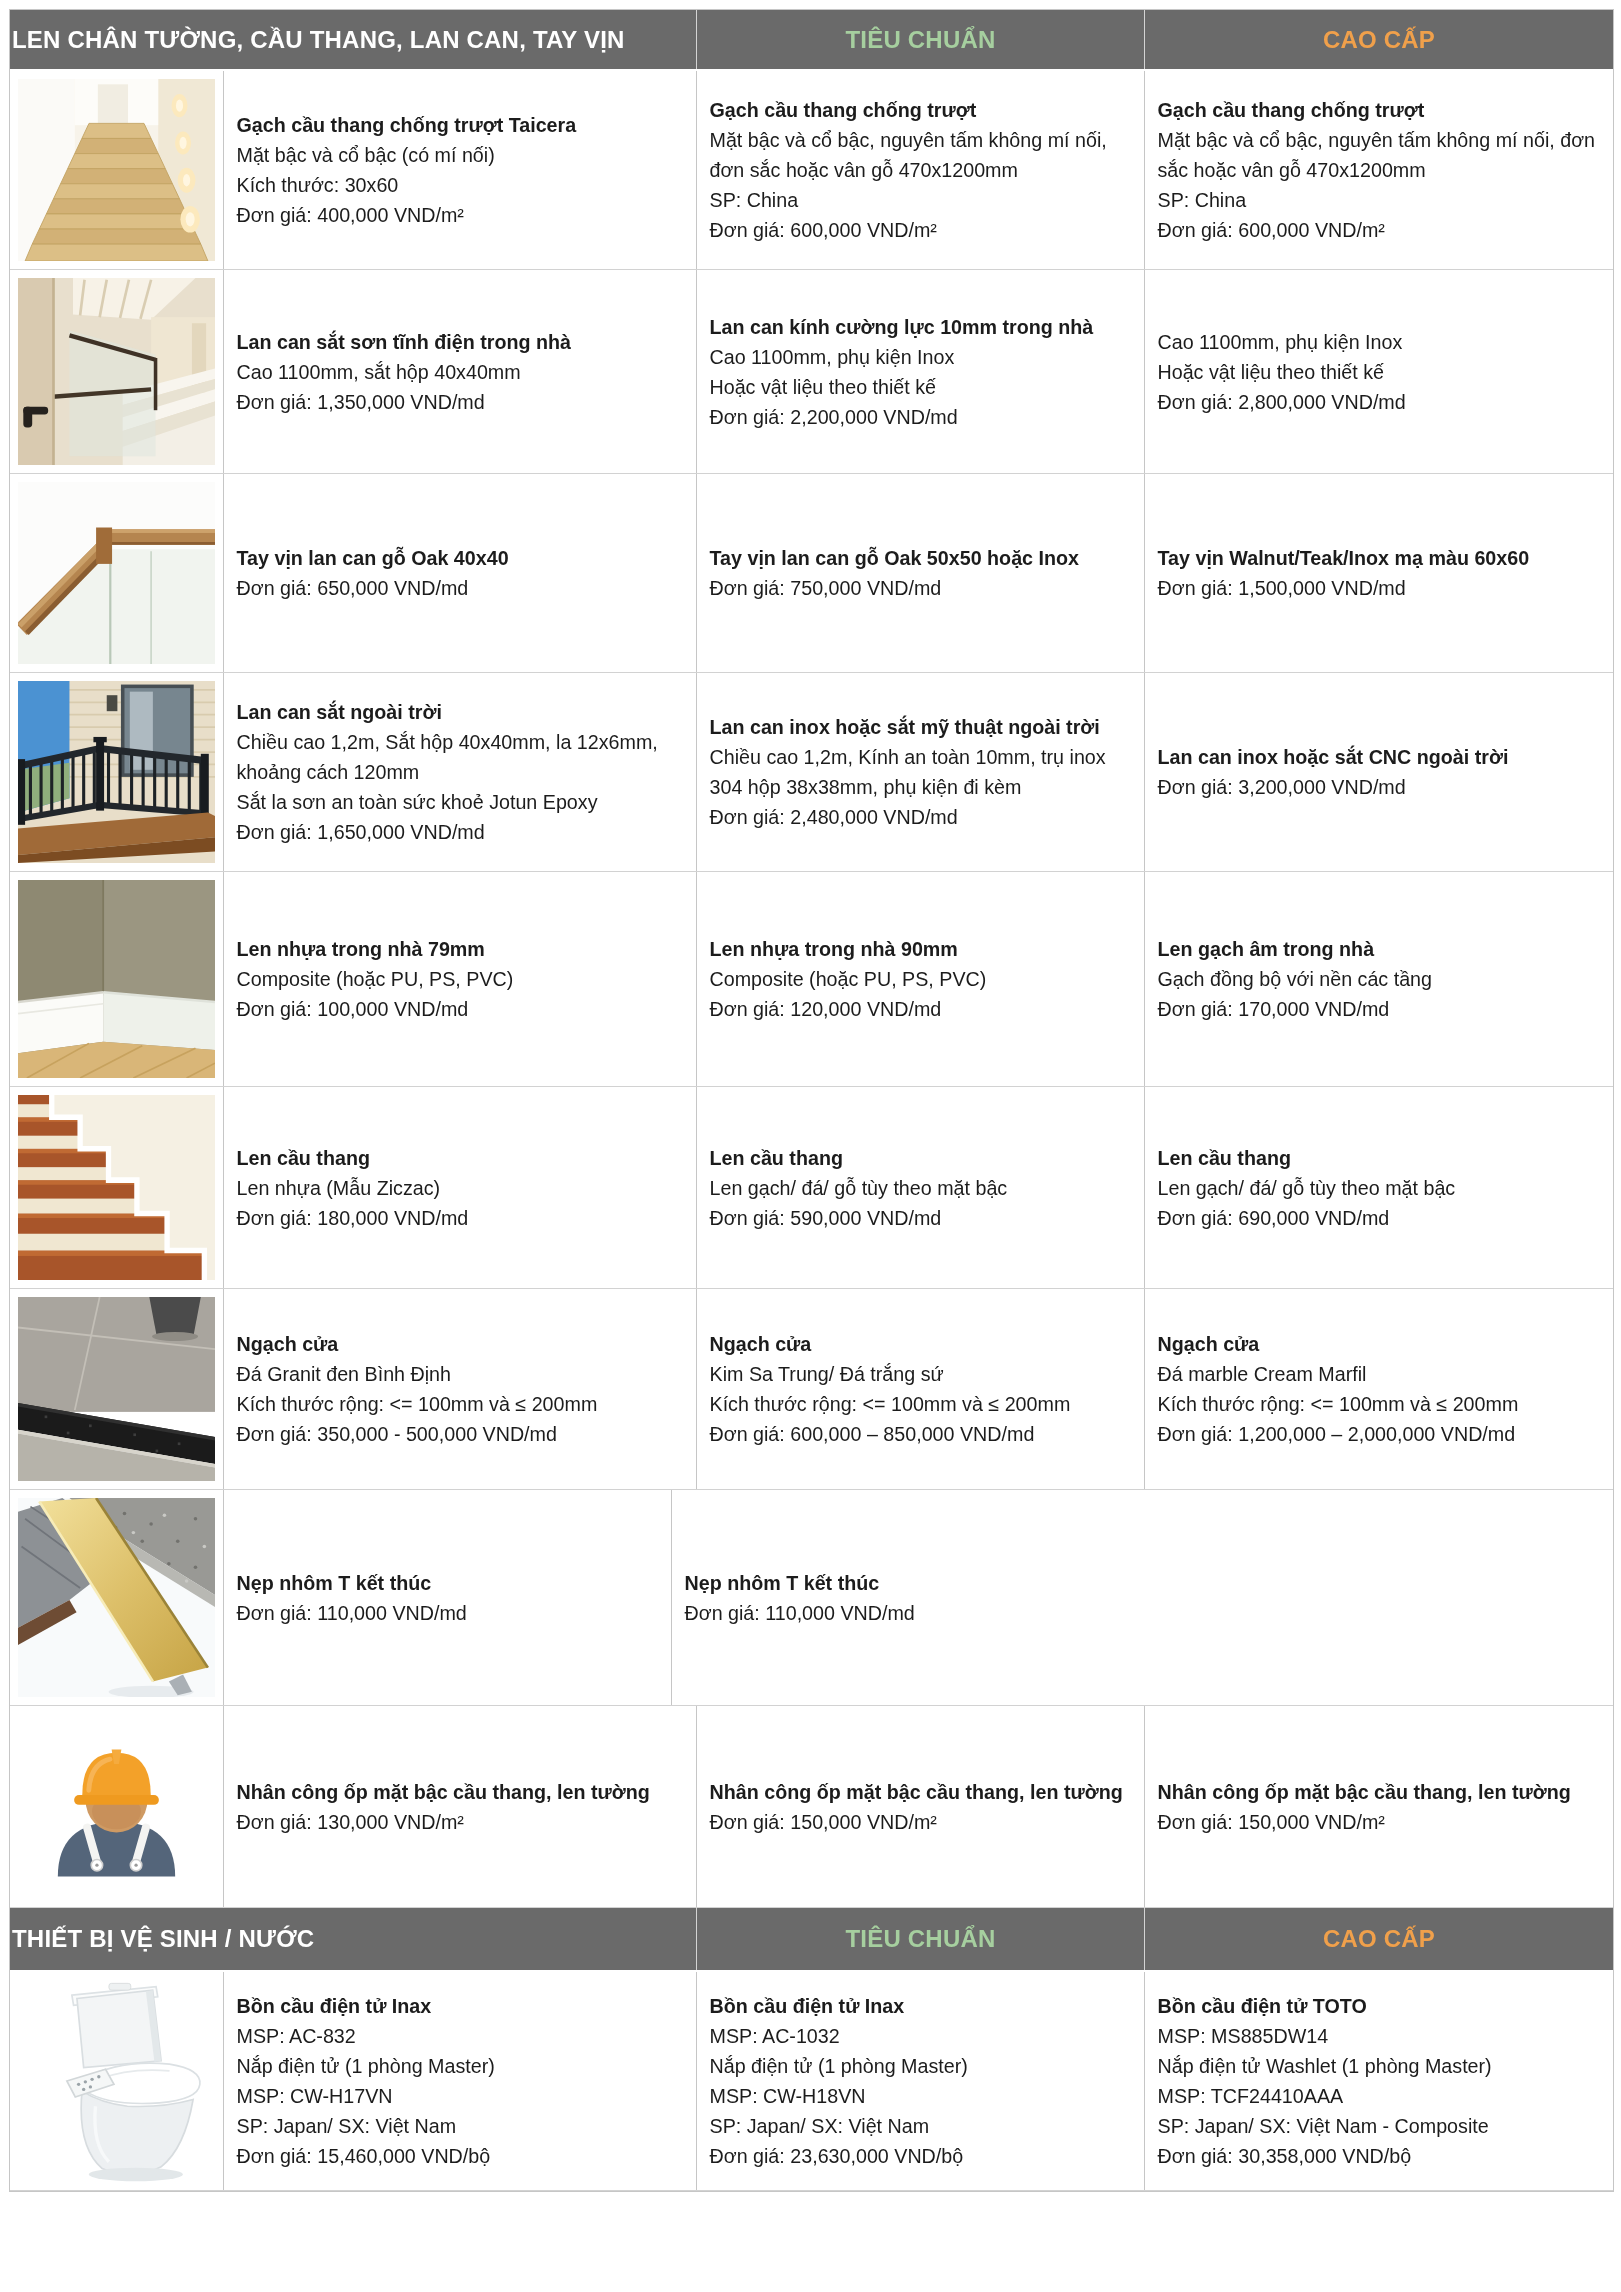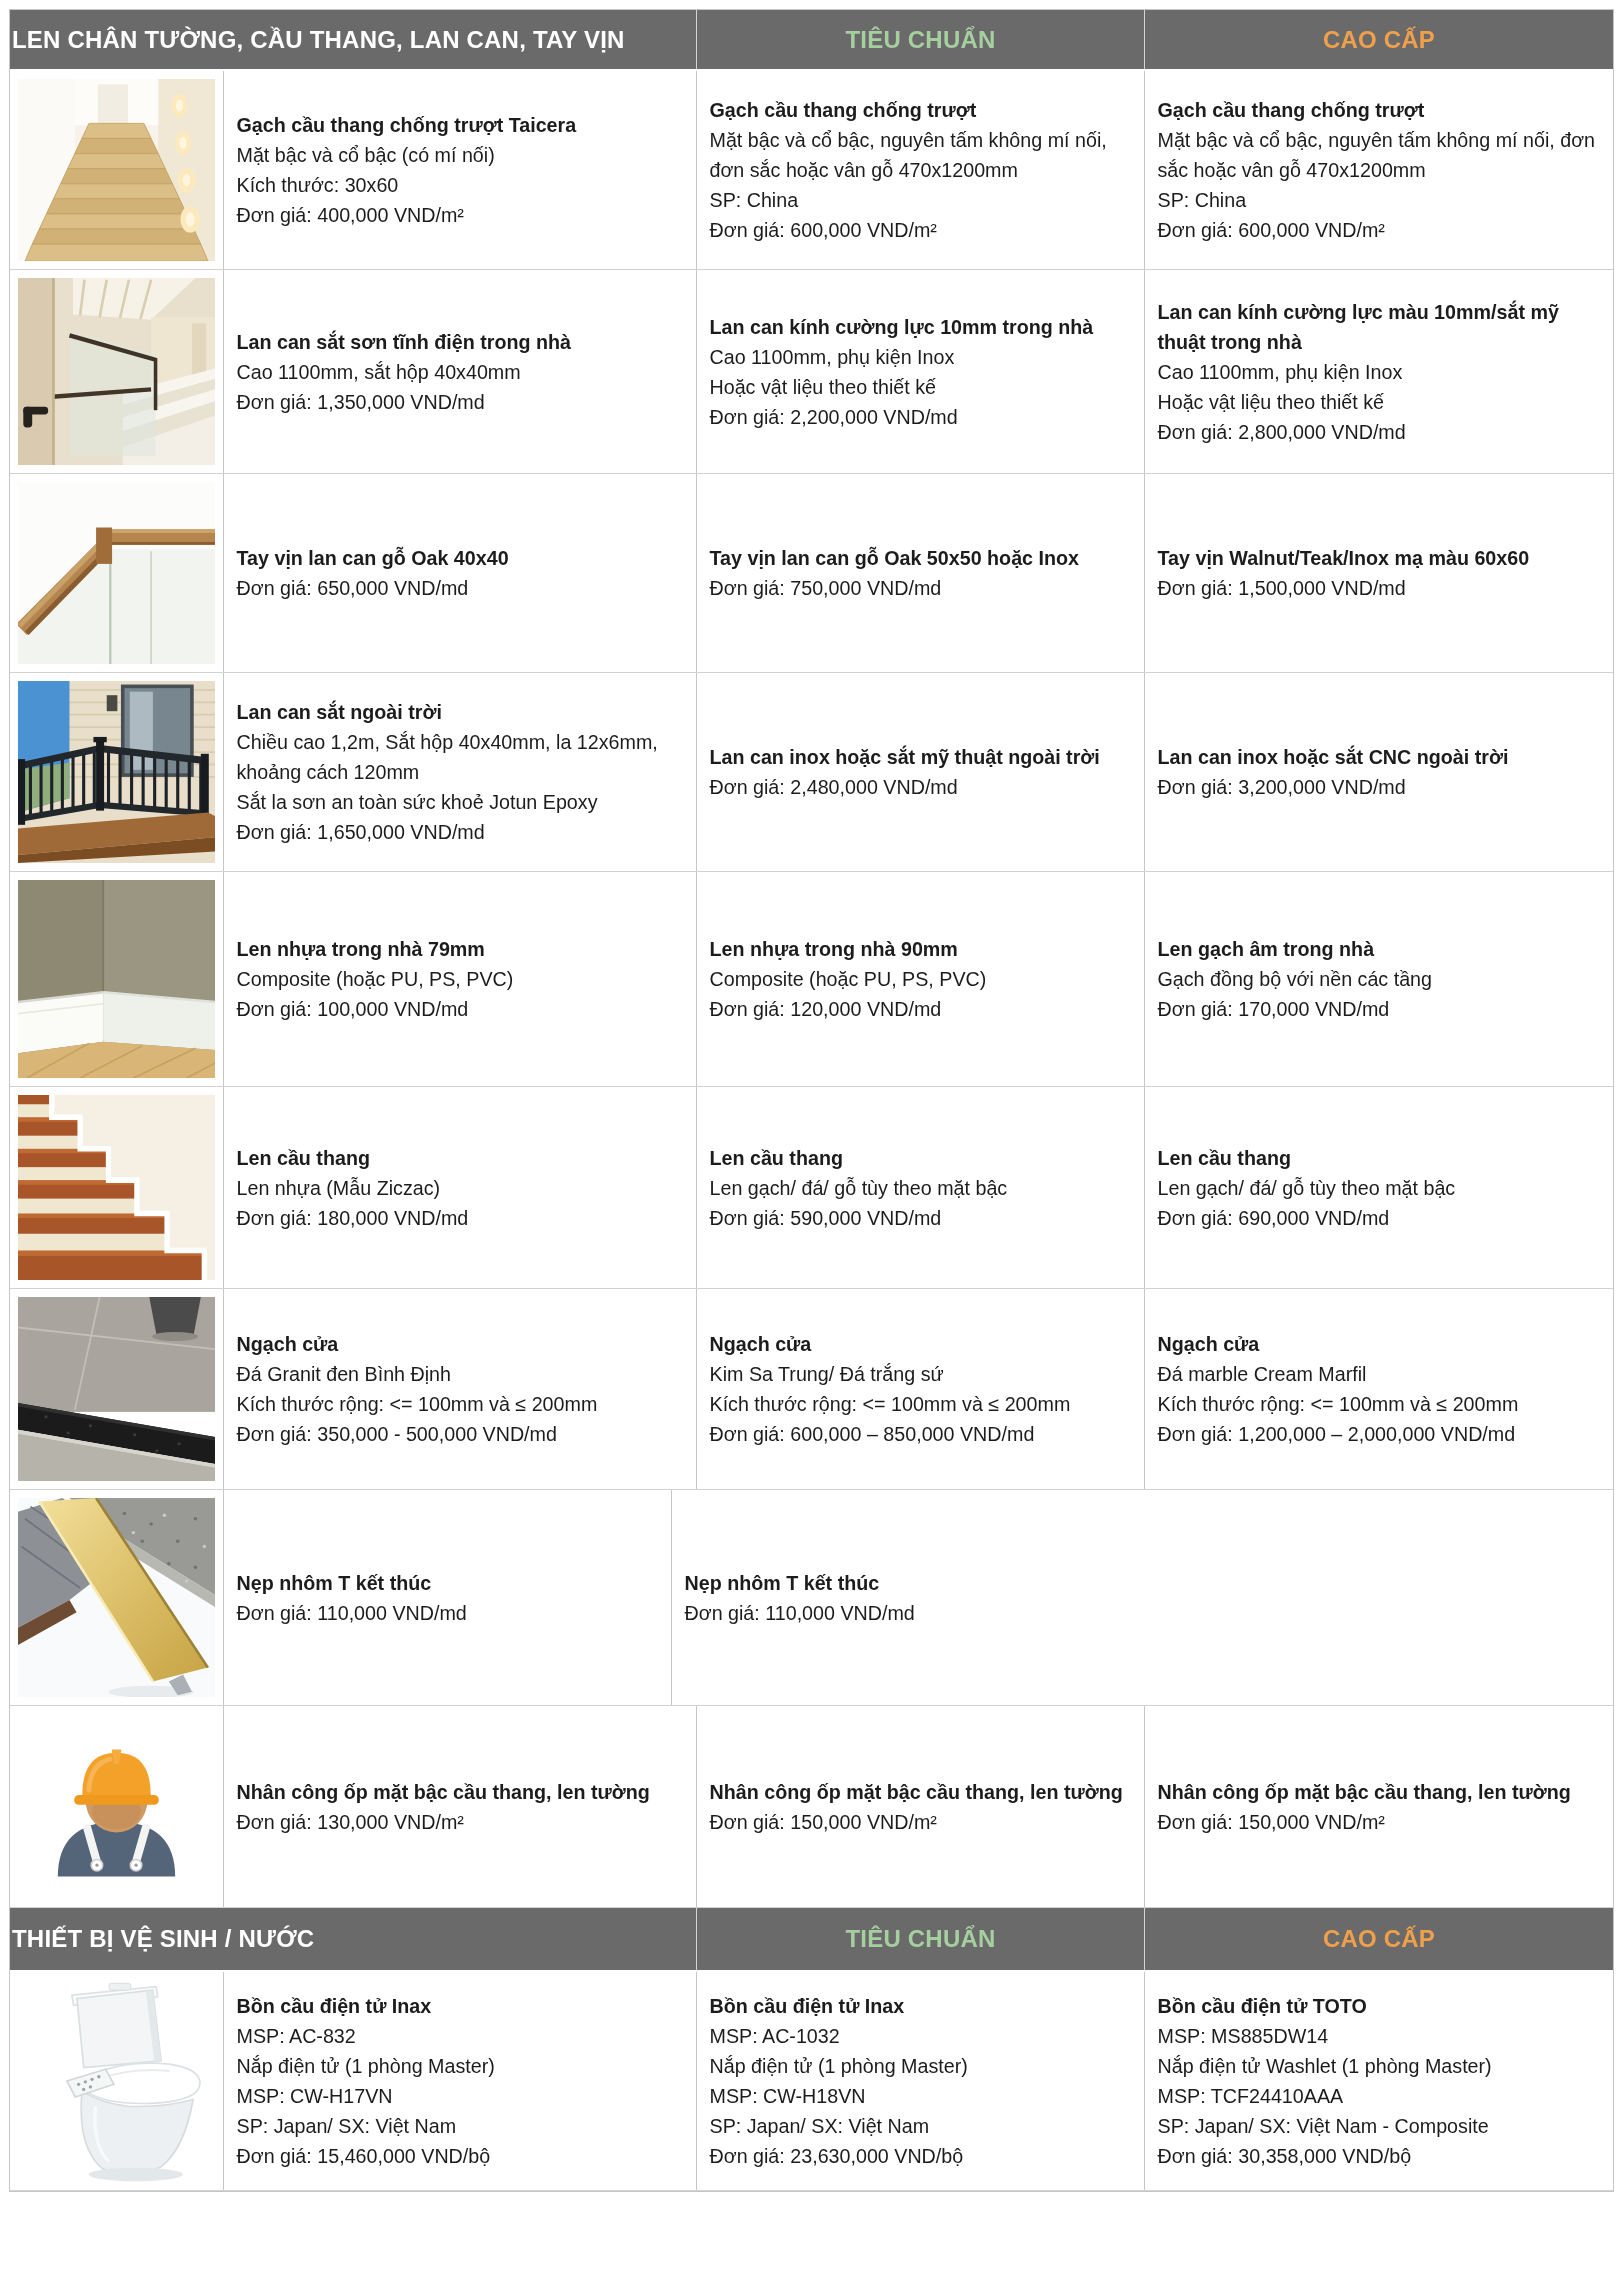--- a/index.html
+++ b/index.html
@@ -118,21 +118,20 @@
         <div class="cell text-cell" style="width: 448px;">
           <div class="cell-inner">
             <div class="title">Lan can kính cường lực 10mm trong nhà</div>
             <div class="line">Cao 1100mm, phụ kiện Inox</div>
             <div class="line">Hoặc vật liệu theo thiết kế</div>
             <div class="line">Đơn giá:  2,200,000 VND/md</div>
           </div>
         </div>
         <div class="cell text-cell" style="width: 469px;">
           <div class="cell-inner">
-            <div class="title">Lan can kính cường lực màu 10mm/sắt mỹ thuật trong nhà</div>
             <div class="line">Cao 1100mm, phụ kiện Inox</div>
             <div class="line">Hoặc vật liệu theo thiết kế</div>
             <div class="line">Đơn giá: 2,800,000 VND/md</div>
           </div>
         </div>
       </div>
       <div class="row" style="height: 199px;">
         <div class="cell img-cell" style="width: 213px;">
           <svg viewBox="0 0 222 200" preserveAspectRatio="none">
    <rect width="222" height="200" fill="#fcfcfb"></rect>
@@ -219,20 +218,21 @@
           <div class="cell-inner">
             <div class="title">Lan can sắt ngoài trời</div>
             <div class="line">Chiều cao 1,2m, Sắt hộp 40x40mm, la 12x6mm, khoảng cách 120mm</div>
             <div class="line">Sắt la sơn an toàn sức khoẻ Jotun Epoxy</div>
             <div class="line">Đơn giá:  1,650,000 VND/md</div>
           </div>
         </div>
         <div class="cell text-cell" style="width: 448px;">
           <div class="cell-inner">
             <div class="title">Lan can inox hoặc sắt mỹ thuật ngoài trời</div>
+            <div class="line">Chiều cao 1,2m, Kính an toàn 10mm, trụ inox 304 hộp 38x38mm, phụ kiện đi kèm</div>
             <div class="line">Đơn giá:  2,480,000 VND/md</div>
           </div>
         </div>
         <div class="cell text-cell" style="width: 469px;">
           <div class="cell-inner">
             <div class="title">Lan can inox hoặc sắt CNC ngoài trời</div>
             <div class="line">Đơn giá:  3,200,000 VND/md</div>
           </div>
         </div>
       </div>

